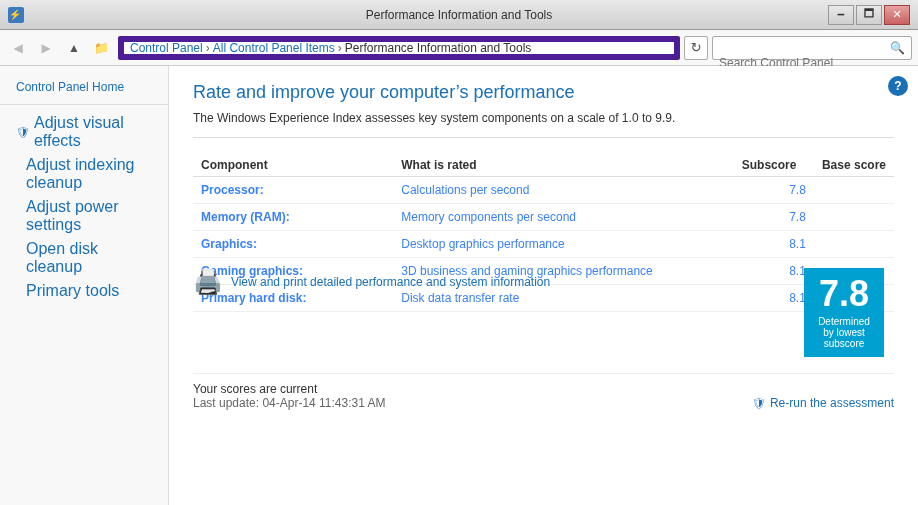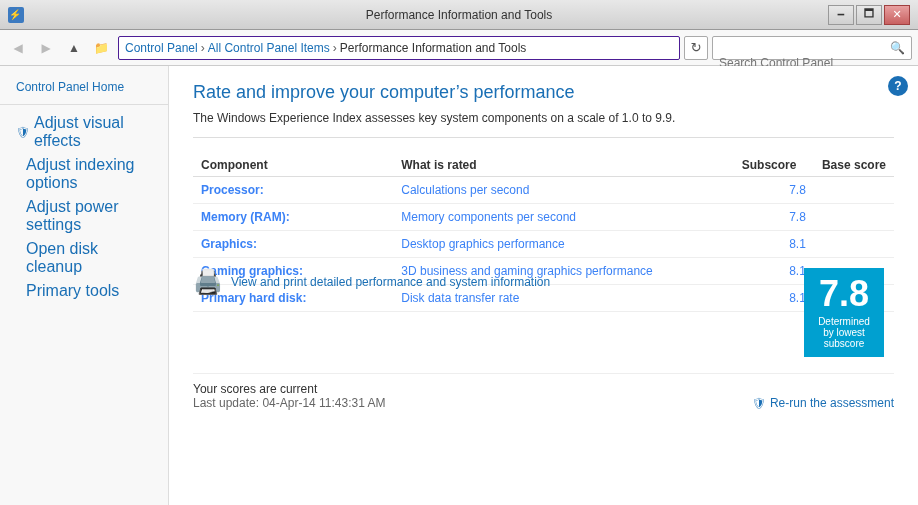--- a/index.html
+++ b/index.html
@@ -32,21 +32,21 @@
       padding: 0 6px;
       border-bottom: 1px solid #ccc;
       gap: 4px;
     }
     .nav-btn { width: 24px; height: 24px; border: 1px solid transparent; border-radius: 2px; background: transparent; cursor: pointer; display: flex; align-items: center; justify-content: center; font-size: 12px; color: #555; }
     .nav-btn.disabled { color: #bbb; cursor: default; }
     .breadcrumb-bar {
       flex: 1;
       height: 24px;
       background: white;
-      border: 1px solid #4c1d95;
+      border: 6px solid #4c1d95;
       border-radius: 2px;
       display: flex;
       align-items: center;
       padding: 0 6px;
       font-size: 12px;
       color: #333;
     }
     .breadcrumb-sep { color: #666; margin: 0 3px; }
     .breadcrumb-link { color: #1a6fb5; cursor: pointer; text-decoration: none; }
     .refresh-btn { width: 24px; height: 24px; border: 1px solid #aaa; border-radius: 2px; background: white; cursor: pointer; display: flex; align-items: center; justify-content: center; color: #555; }
@@ -149,21 +149,21 @@
 <div class="main">
 
   <div class="sidebar">
     <a class="sidebar-home">Control Panel Home</a>
     <div class="sidebar-divider"></div>
     <div class="sidebar-item with-icon">
       <span class="sidebar-shield"></span>
       <span>Adjust visual effects</span>
     </div>
     <div class="sidebar-item">
-      <span>Adjust indexing options</span>
+      <span>Adjust indexing cleanup</span>
     </div>
     <div class="sidebar-item">
       <span>Adjust power settings</span>
     </div>
     <div class="sidebar-item">
       <span>Open disk cleanup</span>
     </div>
     <div class="sidebar-item">
       <span>Primary tools</span>
     </div>

